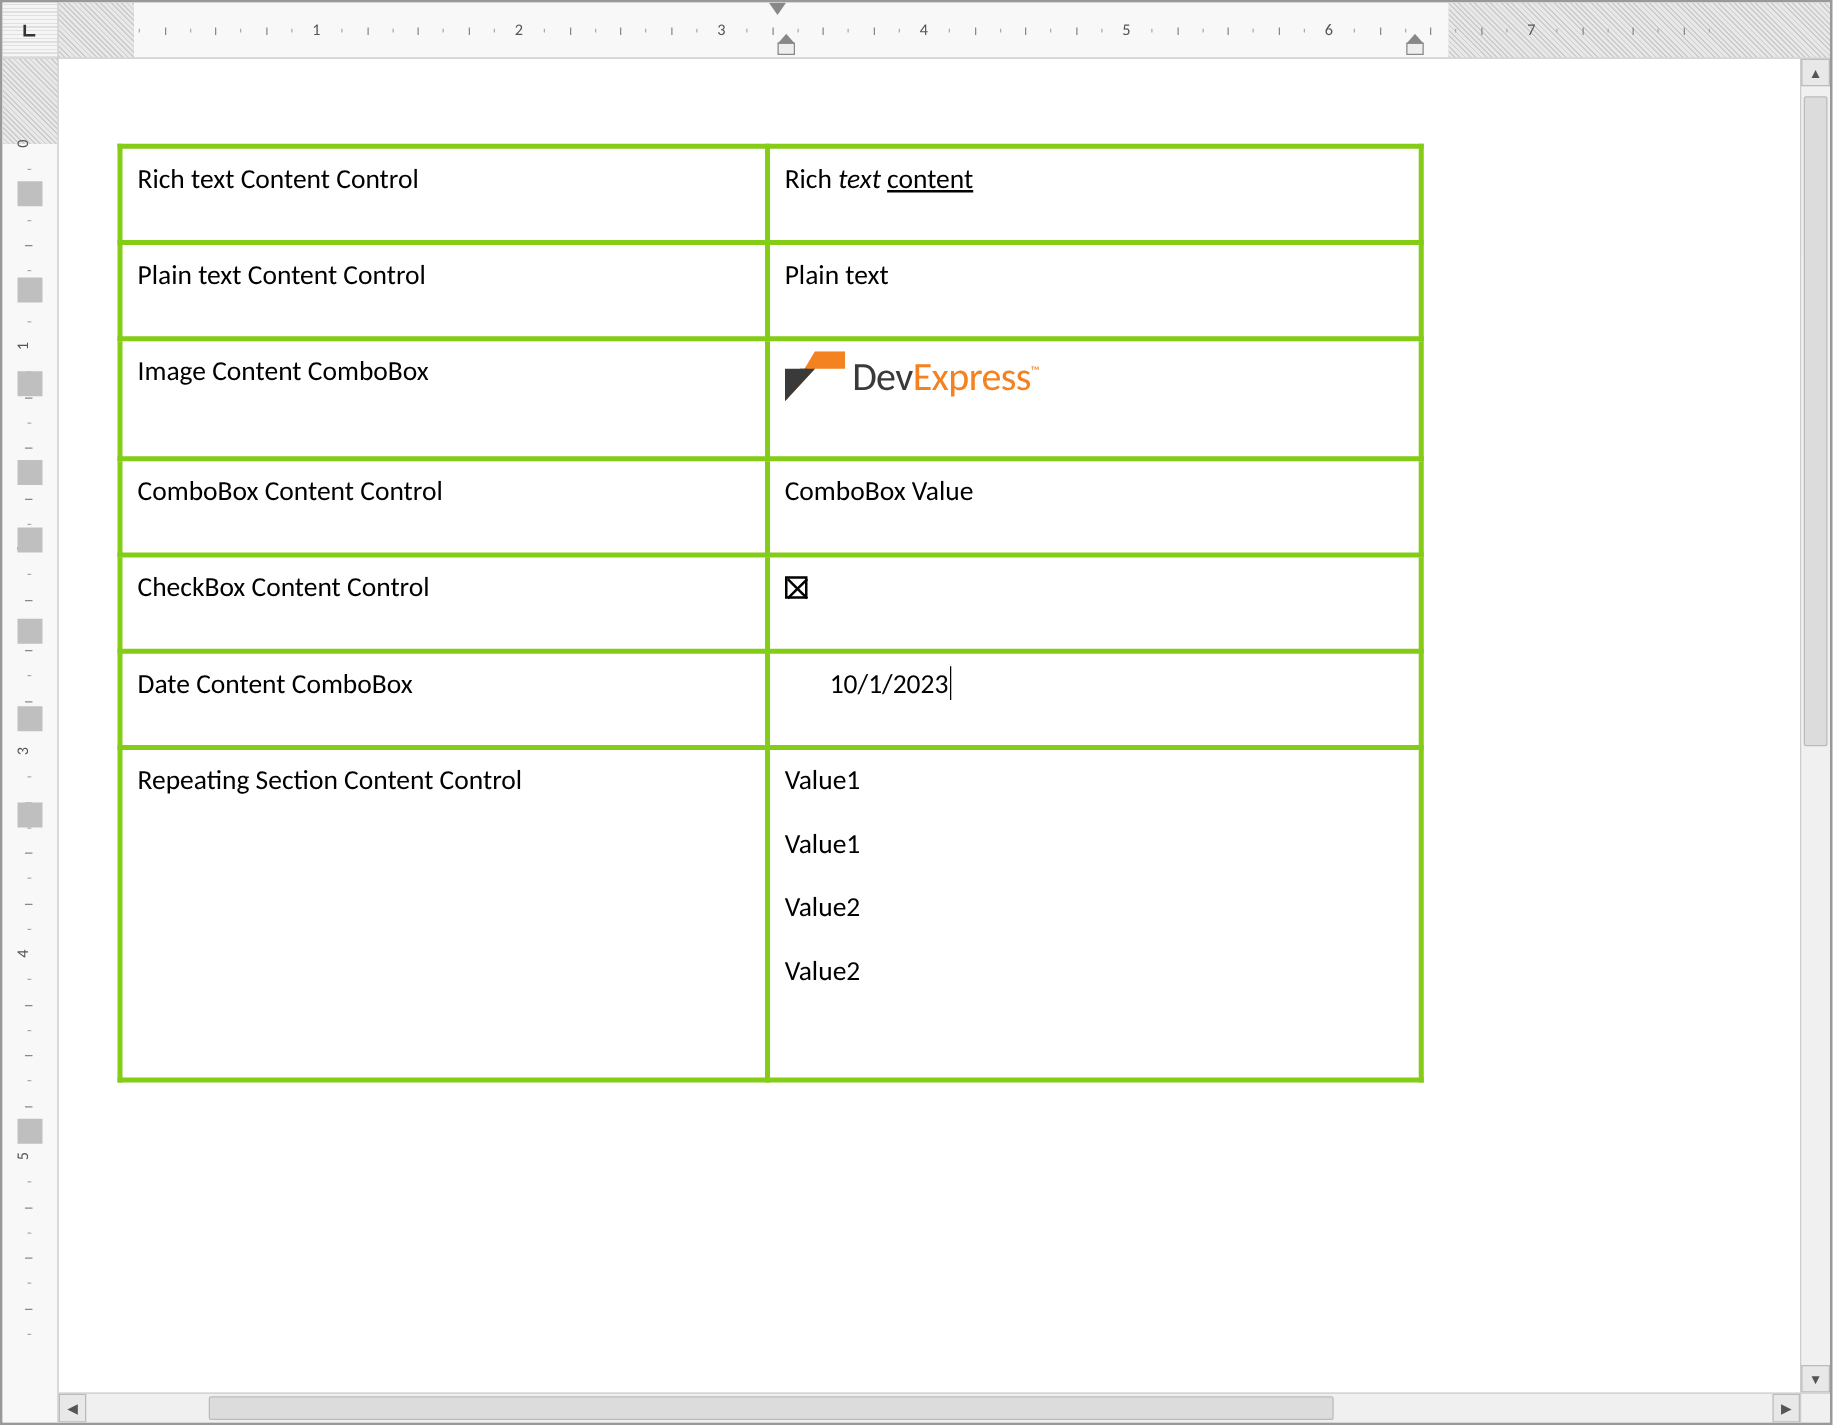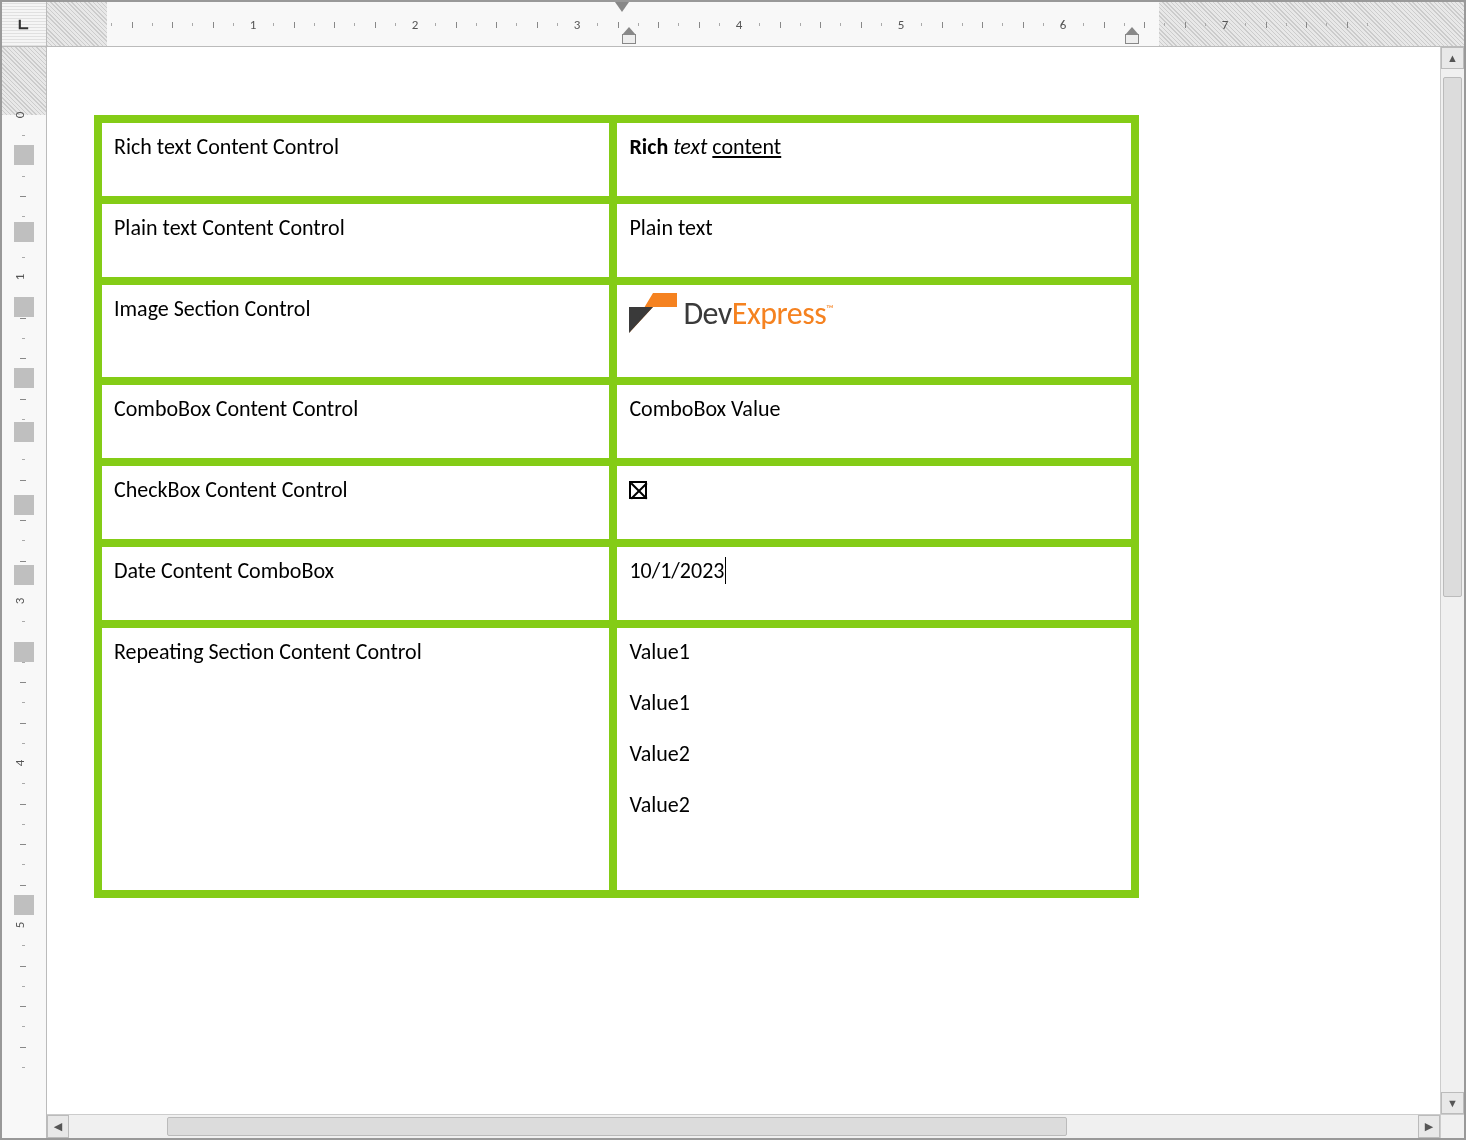--- a/index.html
+++ b/index.html
@@ -143,29 +143,29 @@
       left: 0; top: 0;
       width: 1200px;
       padding: 68px 45px 30px 45px;
     }
     table.content-table {
       width: 1045px;
       border-collapse: collapse;
       margin-left: 2px;
     }
     table.content-table td {
-      border: 8px solid #84cc16;
+      border: 4px solid #84cc16;
       padding: 10px 12px 36px 12px;
       font-size: 22px;
       vertical-align: top;
       color: #000;
     }
     table.content-table td.label-cell { width: 520px; }
     table.content-table td.value-cell { width: 525px; }
-    .rich-bold { font-weight: bold; text-align: right; }
+    .rich-bold { font-weight: normal; text-align: right; }
     .rich-italic { font-style: italic; }
     .rich-underline { text-decoration: underline; }
     .checkbox-glyph {
       display: inline-block;
       width: 18px; height: 18px;
       border: 2px solid #000;
       position: relative;
       top: 2px;
     }
     .checkbox-glyph::before, .checkbox-glyph::after {
@@ -173,20 +173,21 @@
       position: absolute;
       width: 22px; height: 2px;
       background: #000;
       top: 7px; left: -3px;
     }
     .checkbox-glyph::before { transform: rotate(45deg); }
     .checkbox-glyph::after { transform: rotate(-45deg); }
     .date-cursor {
       border-right: 1px solid #000;
       padding-right: 1px;
+      margin-left: 36px;
     }
     .img-logo {
       display: inline-flex;
       align-items: center;
       gap: 6px;
       position: relative;
       top: -2px;
     }
     .img-logo .logo-text {
       font-size: 32px;
@@ -412,21 +413,21 @@
             <span class="rich-bold">Rich</span>
             <span class="rich-italic">text</span>
             <span class="rich-underline">content</span>
           </td>
         </tr>
         <tr>
           <td class="label-cell">Plain text Content Control</td>
           <td class="value-cell">Plain text</td>
         </tr>
         <tr>
-          <td class="label-cell img-cell">Image Section Control</td>
+          <td class="label-cell img-cell">Image Content ComboBox</td>
           <td class="value-cell img-cell">
             <span class="img-logo">
               <svg width="48" height="40" viewBox="0 0 48 40">
                 <path d="M0 40 L24 0 L48 0 L48 14 L24 14 Z" fill="#f58220"></path>
                 <path d="M0 40 L24 14 L12 14 Z" fill="#3a3a3a"></path>
                 <path d="M0 40 L20 8 L0 8 Z" fill="#3a3a3a" opacity="0"></path>
                 <path d="M0 40 L0 14 L18 14 Z" fill="#3a3a3a"></path>
               </svg>
               <span class="logo-text"><span class="dark">Dev</span><span class="orange">Express</span><span class="tm">™</span></span>
             </span>

